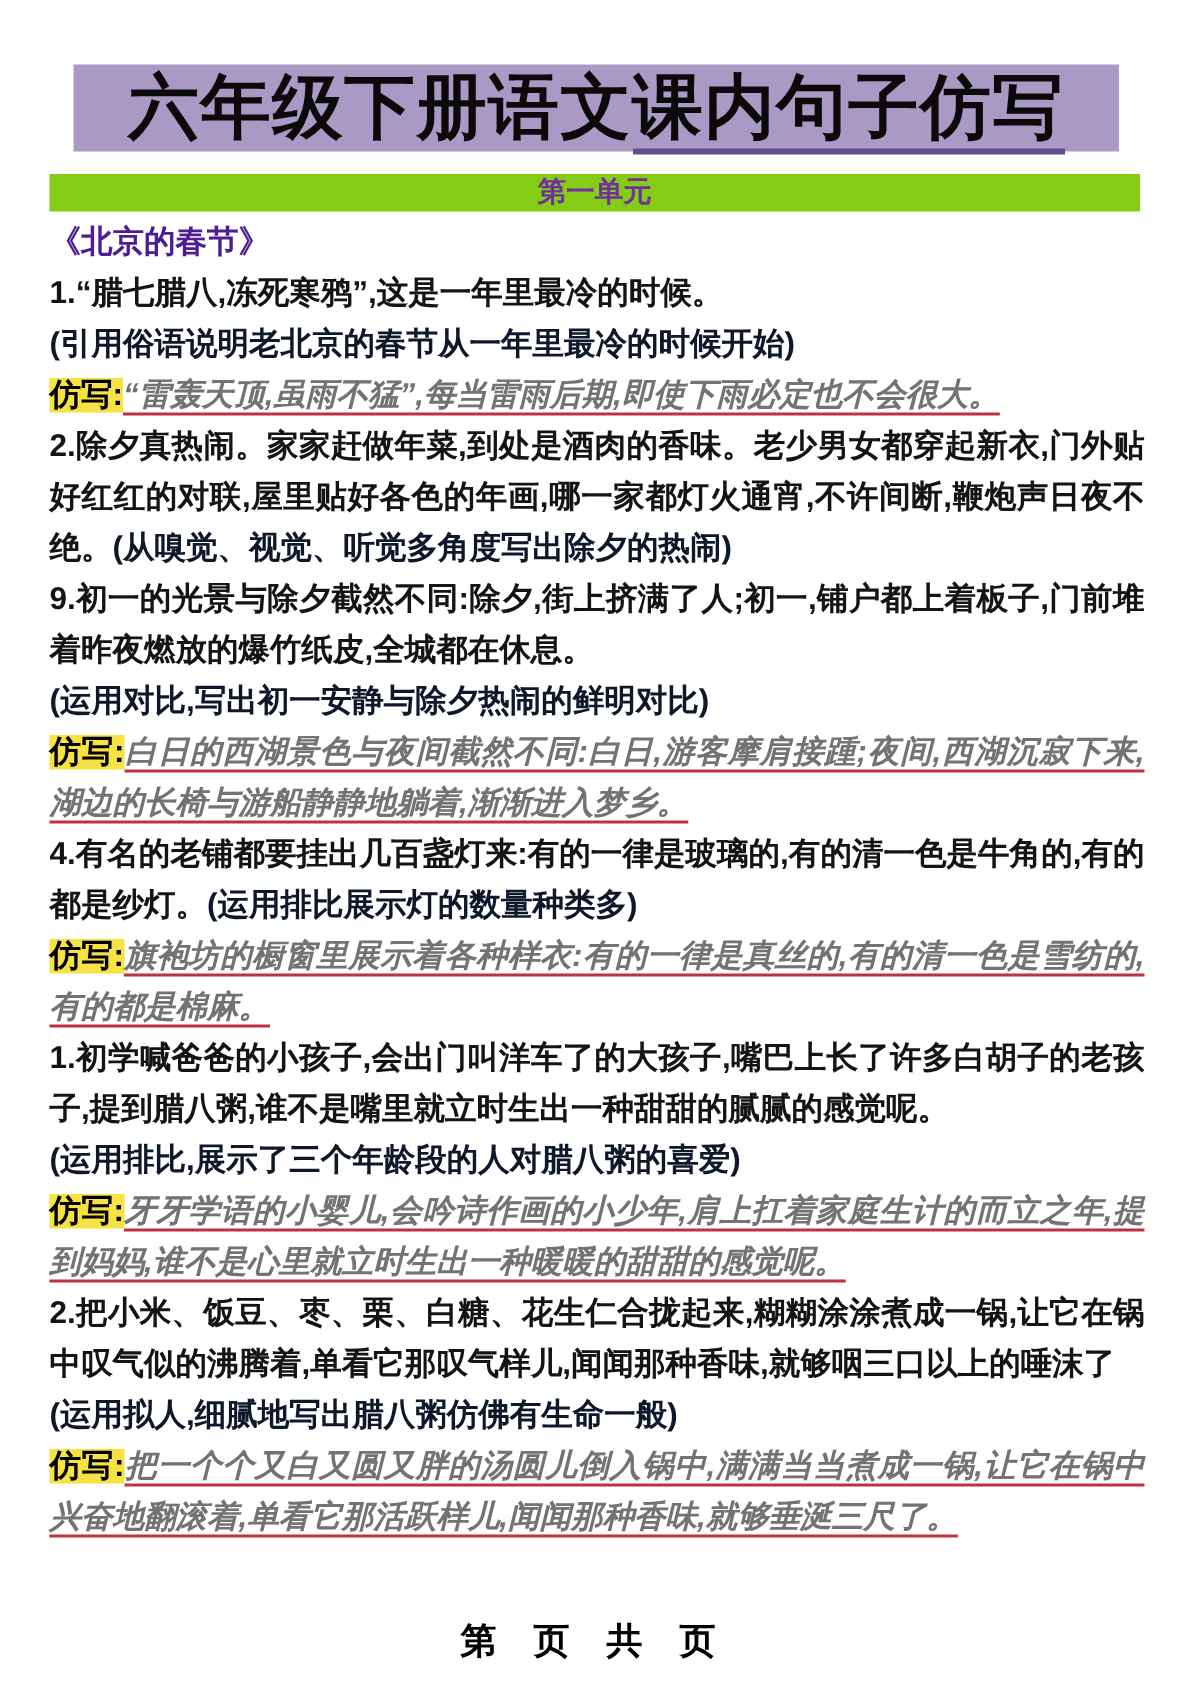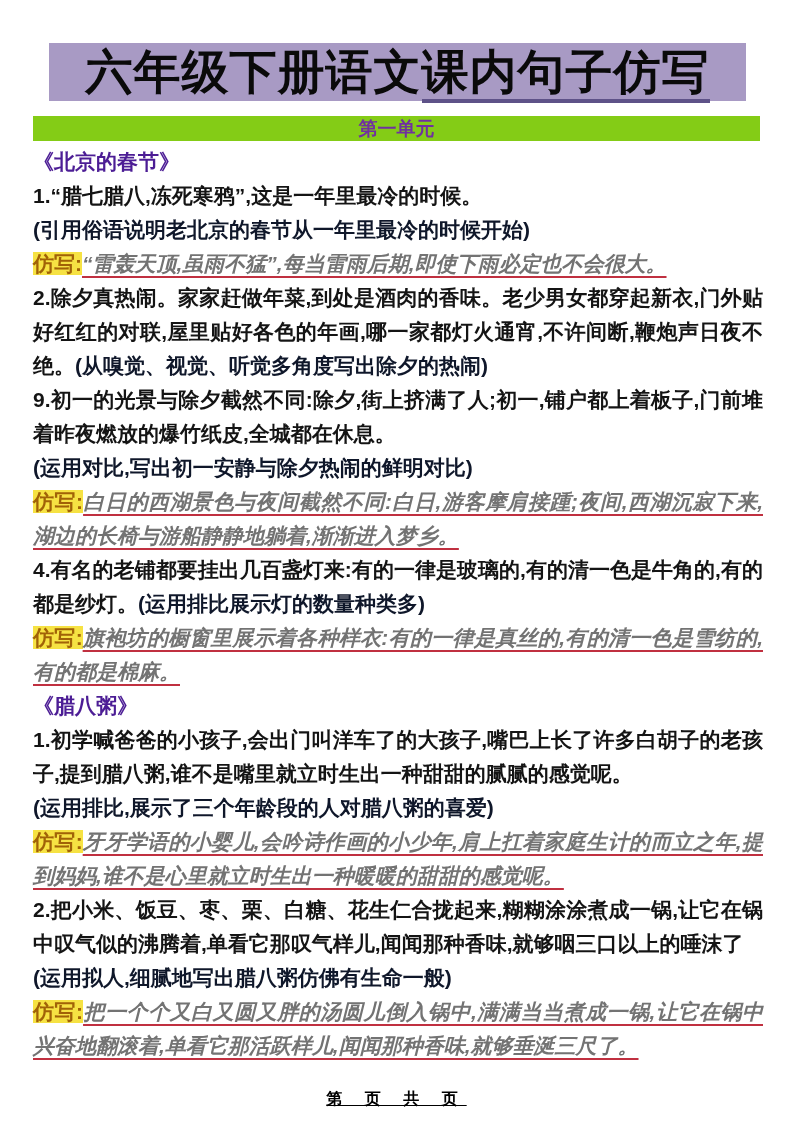--- a/index.html
+++ b/index.html
@@ -55,42 +55,41 @@
     line-height: 34px;
     font-weight: 600;
     color: #141414;
     text-align: justify;
   }
   .content p { margin: 0; }
   .lesson-title { color: #4c1d95; }
   .note-text, .note-inline { color: #0f172a; }
   .fx-label {
     background: #f6e243;
-    color: #a16207;
+    color: #000000;
     font-weight: bold;
   }
   .fx-text {
     color: #737373;
     text-decoration: underline;
     text-decoration-color: #c03040;
     text-decoration-thickness: 1.5px;
     text-underline-offset: 5px;
     font-style: italic;
   }
   .footer {
     position: absolute;
     bottom: 12px;
     left: 0;
     width: 100%;
     text-align: center;
-    font-size: 16px;
+    font-size: 24px;
     font-weight: 600;
     color: #000000;
     letter-spacing: 9px;
-    text-decoration: underline;
   }
 </style>
 </head>
 <body>
 
 <div class="page">
 
   <div class="title-block">
     <span>六年级下册语文</span><span class="title-underline">课内句子仿写</span>
   </div>
@@ -115,21 +114,20 @@
     <p class="body-text">9.初一的光景与除夕截然不同:除夕,街上挤满了人;初一,铺户都上着板子,门前堆着昨夜燃放的爆竹纸皮,全城都在休息。</p>
 
     <p class="note-text">(运用对比,写出初一安静与除夕热闹的鲜明对比)</p>
 
     <p class="imitation-line"><span class="fx-label">仿写:</span><span class="fx-text">白日的西湖景色与夜间截然不同:白日,游客摩肩接踵;夜间,西湖沉寂下来,湖边的长椅与游船静静地躺着,渐渐进入梦乡。</span></p>
 
     <p class="body-text"><span>4.有名的老铺都要挂出几百盏灯来:有的一律是玻璃的,有的清一色是牛角的,有的都是纱灯。</span><span class="note-inline">(运用排比展示灯的数量种类多)</span></p>
 
     <p class="imitation-line"><span class="fx-label">仿写:</span><span class="fx-text">旗袍坊的橱窗里展示着各种样衣:有的一律是真丝的,有的清一色是雪纺的,有的都是棉麻。</span></p>
 
-    <p class="lesson-title">《腊八粥》</p>
 
     <p class="body-text">1.初学喊爸爸的小孩子,会出门叫洋车了的大孩子,嘴巴上长了许多白胡子的老孩子,提到腊八粥,谁不是嘴里就立时生出一种甜甜的腻腻的感觉呢。</p>
 
     <p class="note-text">(运用排比,展示了三个年龄段的人对腊八粥的喜爱)</p>
 
     <p class="imitation-line"><span class="fx-label">仿写:</span><span class="fx-text">牙牙学语的小婴儿,会吟诗作画的小少年,肩上扛着家庭生计的而立之年,提到妈妈,谁不是心里就立时生出一种暖暖的甜甜的感觉呢。</span></p>
 
     <p class="body-text">2.把小米、饭豆、枣、栗、白糖、花生仁合拢起来,糊糊涂涂煮成一锅,让它在锅中叹气似的沸腾着,单看它那叹气样儿,闻闻那种香味,就够咽三口以上的唾沫了</p>
 
     <p class="note-text">(运用拟人,细腻地写出腊八粥仿佛有生命一般)</p>

